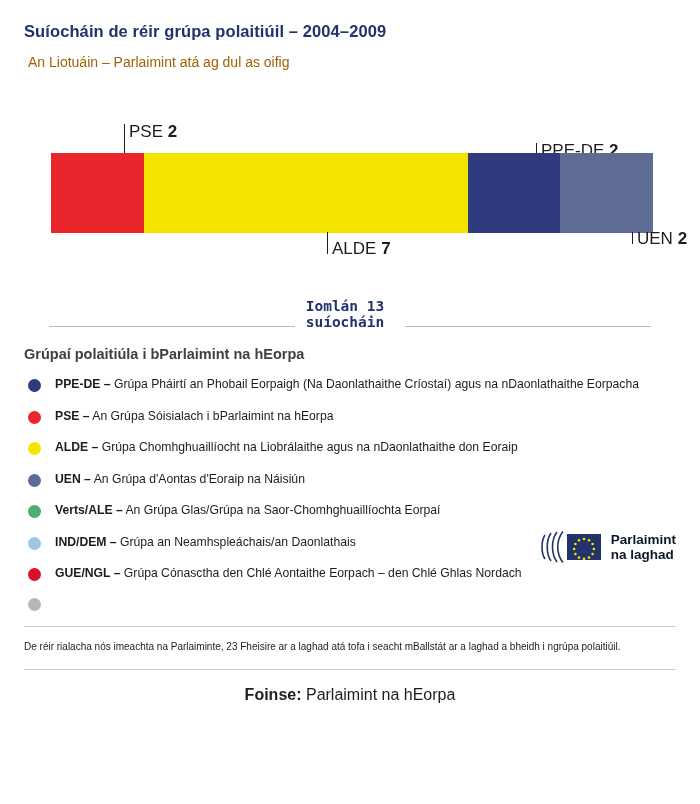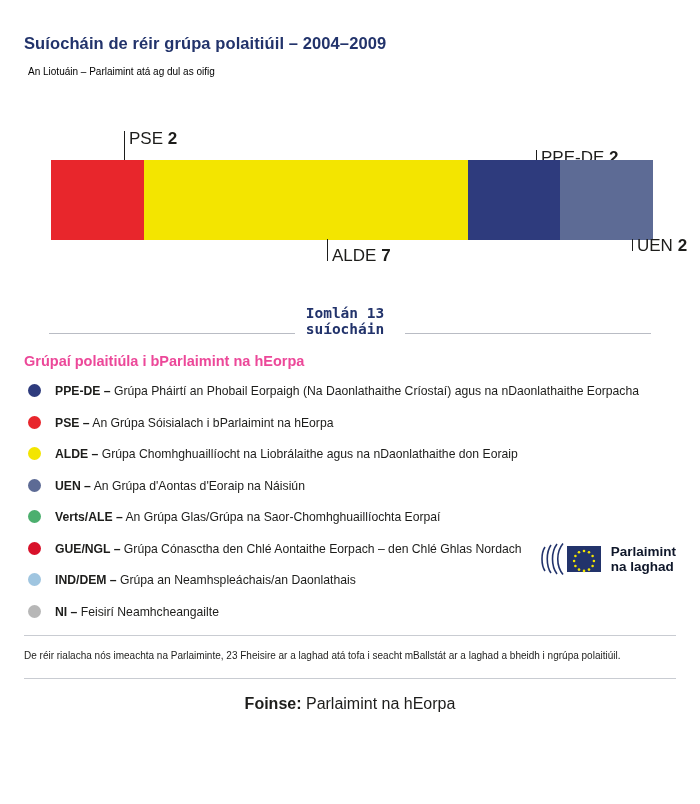--- a/index.html
+++ b/index.html
@@ -11,32 +11,31 @@
     font-family: "Liberation Sans", sans-serif;
     color: #1d1d1b;
     position: relative;
     overflow: hidden;
   }
   .page {
     position: relative;
     width: 700px;
     height: 584px;
     padding: 0 24px;
-    margin-top: 12px;
   }
   .title {
     font-size: 16.5px;
     font-weight: bold;
     color: #22336b;
     padding-top: 22px;
     letter-spacing: 0.1px;
   }
   .subtitle {
-    font-size: 10px;
-    color: #000000;
+    font-size: 14px;
+    color: #a16207;
     margin-top: 13px;
     padding-left: 4px;
   }
 
   
   .chart-area {
     position: relative;
     margin-top: 52px;
     height: 150px;
   }
@@ -94,27 +93,27 @@
     height: 1px;
     background: #b9bcc4;
   }
   .total-line.left { left: 25px; width: 246px; }
   .total-line.right { right: 25px; width: 246px; }
 
   
   .legend-title {
     font-size: 14.5px;
     font-weight: bold;
-    color: #ec4899;
+    color: #404040;
     margin-top: 4px;
   }
   .legend { margin-top: 14px; }
   .legend-row {
     display: flex;
-    align-items: flex-start;
+    align-items: flex-end;
     margin-bottom: 15.5px;
   }
   .dot {
     width: 13px; height: 13px;
     border-radius: 50%;
     flex: 0 0 13px;
     margin-left: 4px;
     margin-top: 1px;
   }
   .legend-text {
@@ -258,41 +257,37 @@
 
     <div class="legend-row">
       <span class="dot" style="background:#4caf6e;"></span>
       <span class="legend-text">
         <b>Verts/ALE –</b>
         <span>An Grúpa Glas/Grúpa na Saor-Chomhghuaillíochta Eorpaí</span>
       </span>
     </div>
 
     <div class="legend-row">
+      <span class="dot" style="background:#9fc5e0;"></span>
+      <span class="legend-text">
+        <b>IND/DEM –</b>
+        <span>Grúpa an Neamhspleáchais/an Daonlathais</span>
+      </span>
+    </div>
+
+    <div class="legend-row">
       <span class="dot" style="background:#d8112a;"></span>
       <span class="legend-text">
         <b>GUE/NGL –</b>
         <span>Grúpa Cónasctha den Chlé Aontaithe Eorpach – den Chlé Ghlas Nordach</span>
       </span>
     </div>
 
     <div class="legend-row">
-      <span class="dot" style="background:#9fc5e0;"></span>
-      <span class="legend-text">
-        <b>IND/DEM –</b>
-        <span>Grúpa an Neamhspleáchais/an Daonlathais</span>
-      </span>
-    </div>
-
-    <div class="legend-row">
       <span class="dot" style="background:#b7b7b7;"></span>
-      <span class="legend-text">
-        <b>NI –</b>
-        <span>Feisirí Neamhcheangailte</span>
-      </span>
     </div>
 
   </div>
 
   <div class="rule"></div>
   <div class="footnote">De réir rialacha nós imeachta na Parlaiminte, 23 Fheisire ar a laghad atá tofa i seacht mBallstát ar a laghad a bheidh i ngrúpa polaitiúil.</div>
   <div class="rule2"></div>
 
   <div class="source">
     <b>Foinse:</b>

